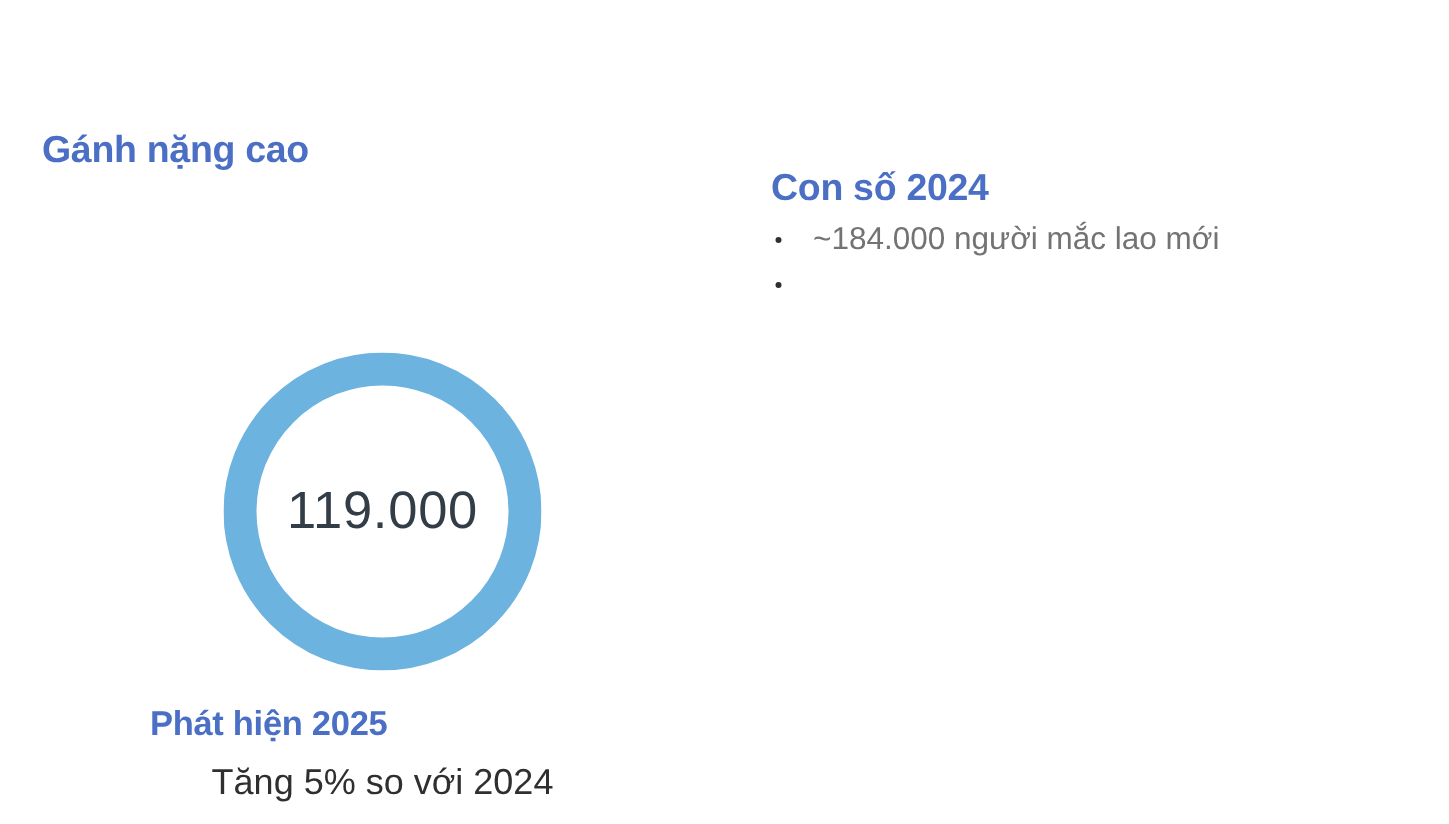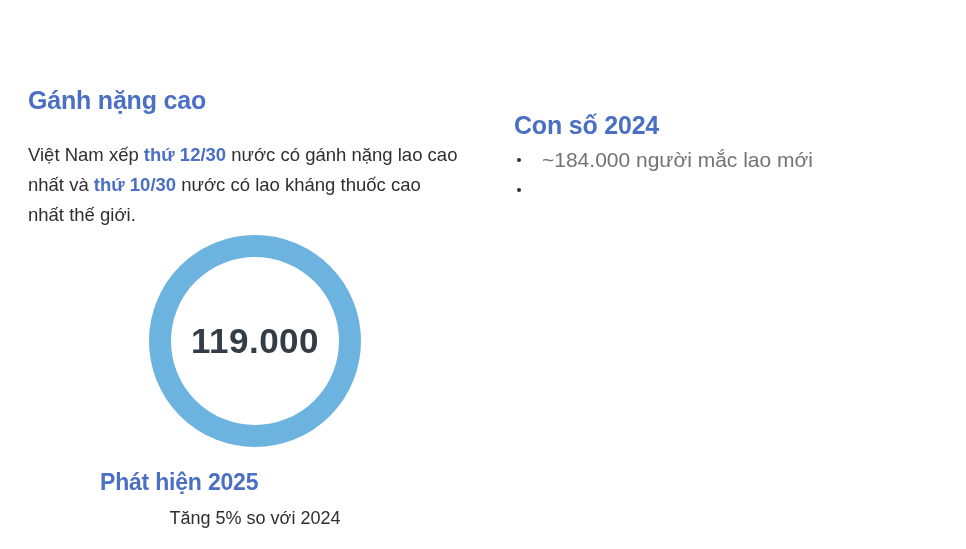--- a/index.html
+++ b/index.html
@@ -112,53 +112,52 @@
     top: 0;
     width: 310px;
     height: 212px;
     display: flex;
     align-items: center;
     justify-content: center;
     pointer-events: none;
   }
   .donut-value {
     font-size: 35px;
-    font-weight: 700;
+    font-weight: 400;
     color: #333d47;
     letter-spacing: 0.5px;
   }
 
   
   .caption-title {
     text-align: left;
     font-size: 23px;
     font-weight: 700;
     color: #4a6fc4;
     letter-spacing: -0.2px;
     white-space: nowrap;
   }
   .caption-sub {
     text-align: center;
-    font-size: 18px;
+    font-size: 24px;
     color: #2f2f2f;
     white-space: nowrap;
   }
   .cap-left  { margin-top: 22px; }
   .cap-left .caption-sub  { margin-top: 12px; }
 </style>
 </head>
 <body>
 
 <div class="canvas">
 
   <div class="col col-left">
 
     <h2 class="section-heading heading-left">Gánh nặng cao</h2>
 
-    <p class="lead-paragraph"><span>Việt Nam xếp </span><span class="hl">thứ 12/30</span><span> nước có gánh nặng lao cao nhất và </span><span class="hl">thứ 10/30</span><span> nước có lao kháng thuốc cao nhất thế giới.</span></p>
 
     <div class="donut-block donut-left">
       <div class="donut-wrap">
         <svg class="donut-svg" width="212" height="212" viewBox="0 0 212 212">
           <circle cx="106" cy="106" r="95" fill="none" stroke="#6cb3e0" stroke-width="22"></circle>
         </svg>
         <div class="donut-center">
           <span class="donut-value">119.000</span>
         </div>
       </div>

